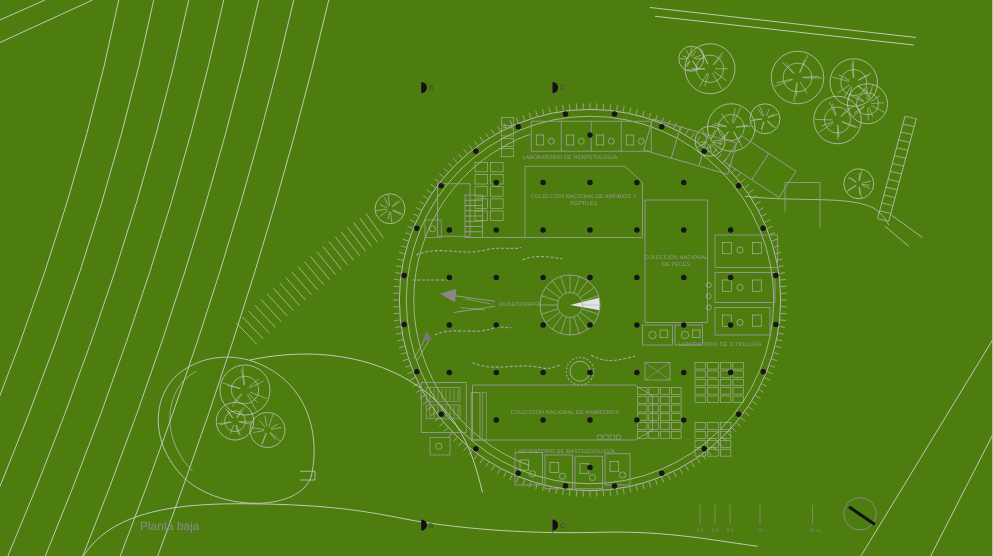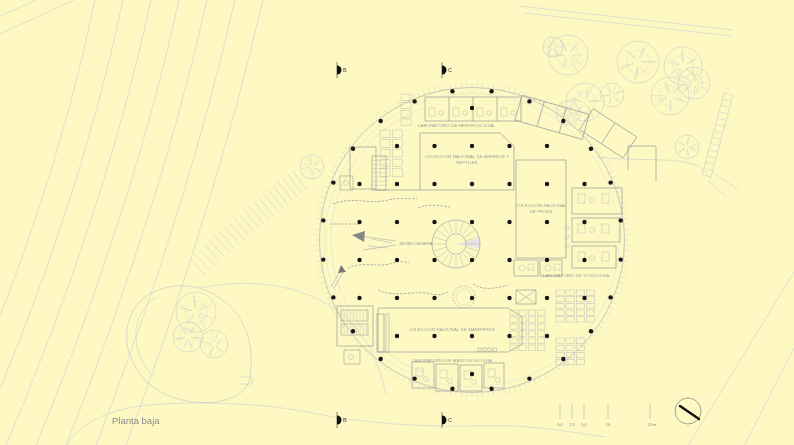--- a/index.html
+++ b/index.html
@@ -1,16 +1,16 @@
 <!DOCTYPE html>
 <html><head>
 <meta charset="utf-8">
 <style>
   html,body{margin:0;padding:0;background:#fff;}
-  .canvas{position:relative;width:794px;height:445px;background:#fef9c3;overflow:hidden;
+  .canvas{position:relative;width:794px;height:445px;background:#4d7c0f;overflow:hidden;
           font-family:"Liberation Sans", sans-serif;}
   svg{display:block;}
   .rl{font-family:"Liberation Sans",sans-serif;font-size:4.3px;fill:#999;text-anchor:middle;letter-spacing:.12px;}
   .title{font-family:"Liberation Sans",sans-serif;font-size:9.5px;fill:#8a8a8a;}
   .sec{font-family:"Liberation Sans",sans-serif;font-size:5.5px;fill:#444;}
   .scl{font-family:"Liberation Sans",sans-serif;font-size:4px;fill:#888;text-anchor:middle;}
 </style>
 </head>
 <body>
 

